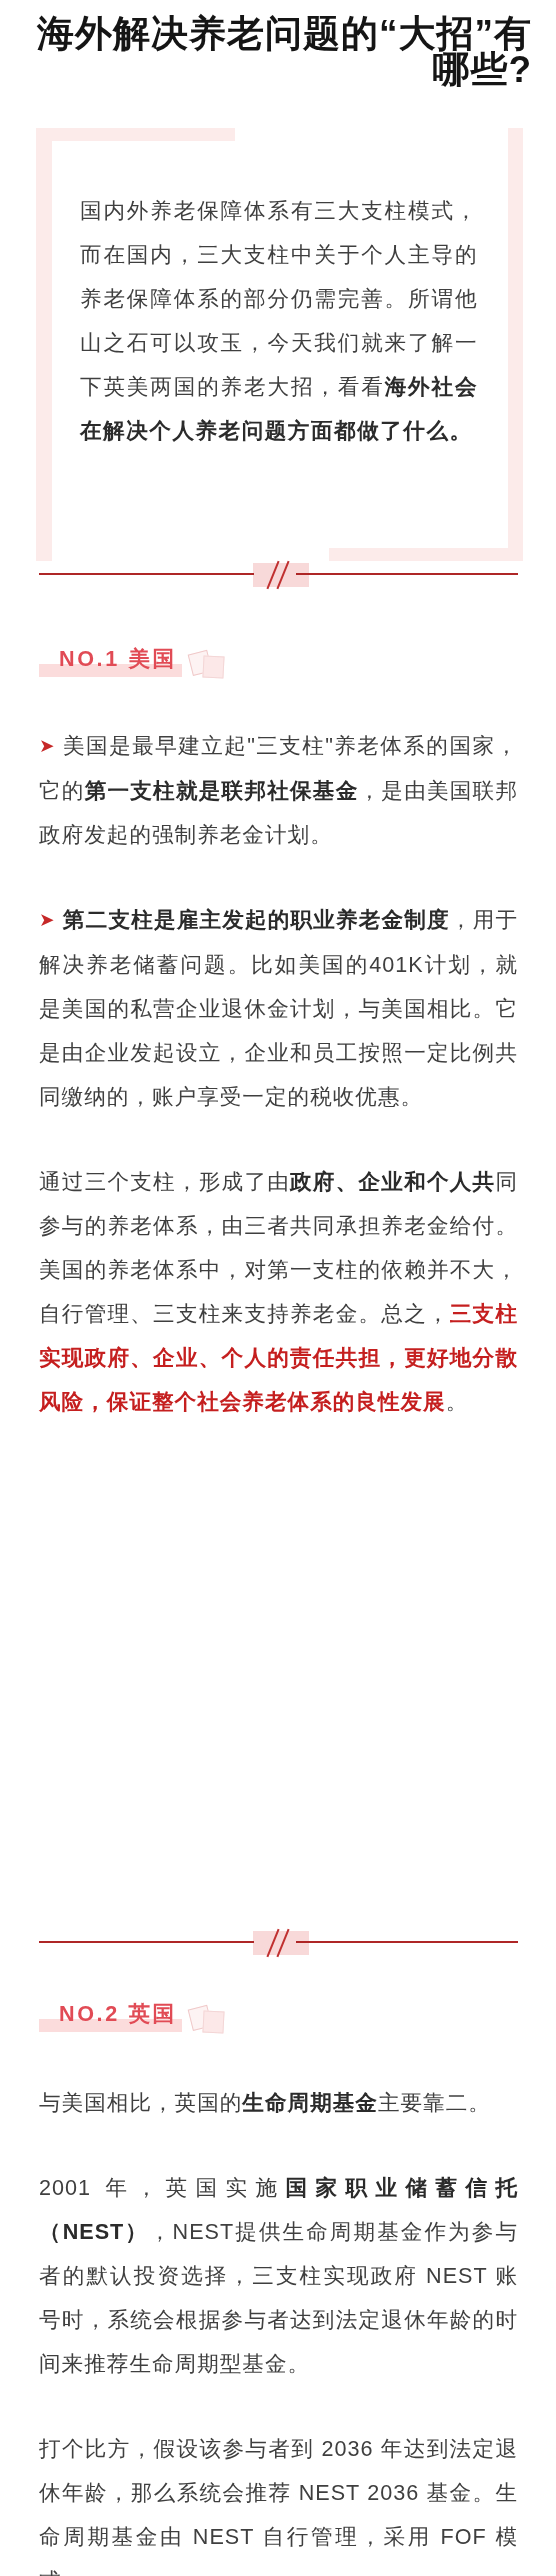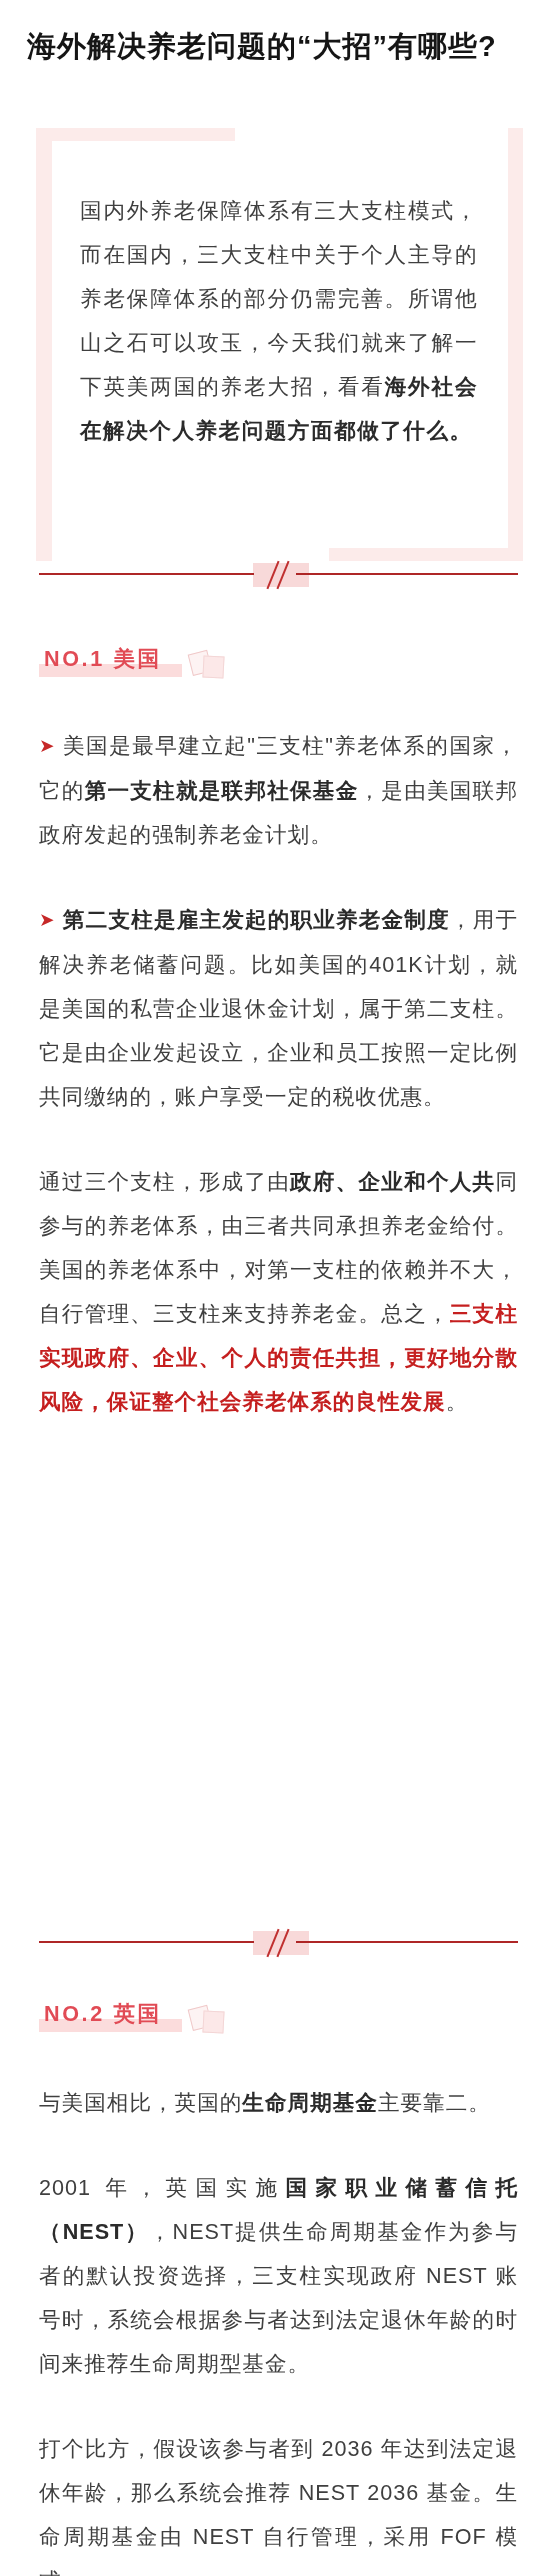--- a/index.html
+++ b/index.html
@@ -5,22 +5,22 @@
   :root{
     --c-body:#3f3f3f; --c-bold:#2b2b2b; --c-redtext:#c51f1f;
     --c-accent:#e14b55; --c-pill:#fbdcdc; --c-boxpink:#fcebea;
     --c-line:#ae2626; --c-slash:#c03030; --c-rect:#f8d9d9; --c-title:#151515;
   }
   *{margin:0;padding:0;box-sizing:border-box;}
   html,body{background:#ffffff;}
   body{font-family:"Liberation Sans","DejaVu Sans",sans-serif;}
   .page{position:relative;width:556px;height:3653px;background:#ffffff;overflow:hidden;}
 
-  .title{position:absolute;top:28px;left:27px;width:505px;
-    font-size:29px;line-height:36px;font-weight:bold;color:var(--c-title);letter-spacing:1px;}
+  .title{position:absolute;top:16px;left:27px;width:505px;
+    font-size:37px;line-height:36px;font-weight:bold;color:var(--c-title);letter-spacing:1px;text-align:right;}
 
   
   .deco-box{position:absolute;left:36px;width:487px;}
   .deco-box .bar{position:absolute;background:var(--c-boxpink);}
   .bar-left{left:0;top:0;width:15.5px;height:100%;}
   .bar-right{right:0;top:0;width:15.5px;height:100%;}
   .bar-top{left:14.4px;top:0;width:185px;height:13px;}
   .bar-bottom{right:14.4px;bottom:0;width:180px;height:13.4px;}
   .box-text{position:absolute;left:44px;top:61px;width:398px;
     font-size:21.6px;line-height:44px;letter-spacing:1.5px;color:var(--c-body);text-align:justify;}
@@ -33,21 +33,21 @@
   .dv-line.r{left:296px;width:222px;}
   .dv-rect{position:absolute;left:253px;top:4.1px;width:56px;height:24px;background:var(--c-rect);}
   .dv-slash{position:absolute;top:0.5px;width:2.1px;height:30px;background:var(--c-slash);transform:rotate(22deg);}
   .dv-slash.s1{left:272px;} .dv-slash.s2{left:282px;}
   #divider-1{top:559px;} #divider-2{top:1927px;}
 
   
   .sec-header{position:absolute;left:0;width:556px;height:41px;}
   #header-no1{top:647px;} #header-no2{top:2002px;text-align:right;}
   .hl-rect{position:absolute;left:39px;top:17px;width:143px;height:13.4px;background:var(--c-pill);}
-  .hl-text{position:absolute;left:44px;top:0;font-size:21.6px;line-height:24px;font-weight:bold;
+  .hl-text{position:absolute;left:59px;top:0;font-size:21.6px;line-height:24px;font-weight:bold;
     color:var(--c-accent);letter-spacing:2.6px;}
   .page-icon{position:absolute;left:190px;top:3.1px;width:41px;height:31px;}
   .page-icon .sq{position:absolute;}
   .page-icon .sq1{left:0;top:2.1px;width:19.6px;height:21.6px;background:#fdf3f3;border:1px solid #f0c9c9;transform:rotate(-14deg);}
   .page-icon .sq2{left:13.4px;top:6.2px;width:20.6px;height:21.6px;background:#fce8e8;border:1px solid #f3d6d6;transform:rotate(3deg);}
 
   
   .body-col{position:absolute;left:39px;width:479px;}
   #body-no1{top:724px;} #body-no2{top:2081px;}
   .para{font-size:21.6px;line-height:44px;letter-spacing:1px;color:var(--c-body);
@@ -84,21 +84,21 @@
     <span class="hl-rect"></span>
     <span class="hl-text">NO.1 美国</span>
     <span class="page-icon">
       <span class="sq sq1"></span>
       <span class="sq sq2"></span>
     </span>
   </div>
 
   <div class="body-col" id="body-no1">
       <p class="para"><span class="arrow">➤</span><span class="seg-r">美国是最早建立起"三支柱"养老体系的国家，它的</span><span class="seg-b">第一支柱就是联邦社保基金</span><span class="seg-r">，是由美国联邦政府发起的强制养老金计划。</span></p>
-      <p class="para"><span class="arrow">➤</span><span class="seg-b">第二支柱是雇主发起的职业养老金制度</span><span class="seg-r">，用于解决养老储蓄问题。比如美国的401K计划，就是美国的私营企业退休金计划，属于第二支柱。它是由企业发起设立，企业和员工按照一定比例共同缴纳的，账户享受一定的税收优惠。</span></p>
+      <p class="para"><span class="arrow">➤</span><span class="seg-b">第二支柱是雇主发起的职业养老金制度</span><span class="seg-r">，用于解决养老储蓄问题。比如美国的401K计划，就是美国的私营企业退休金计划，与美国相比。它是由企业发起设立，企业和员工按照一定比例共同缴纳的，账户享受一定的税收优惠。</span></p>
       <p class="para"><span class="seg-r">通过三个支柱，形成了由</span><span class="seg-b">政府、企业和个人共</span><span class="seg-r">同参与的养老体系，由三者共同承担养老金给付。美国的养老体系中，对第一支柱的依赖并不大，自行管理、三支柱来支持养老金。总之，</span><span class="seg-rb">三支柱实现政府、企业、个人的责任共担，更好地分散风险，保证整个社会养老体系的良性发展</span><span class="seg-r">。</span></p>
     </div>
 
   <div class="divider" id="divider-2">
     <span class="dv-rect"></span>
     <span class="dv-line l"></span>
     <span class="dv-line r"></span>
     <span class="dv-slash s1"></span>
     <span class="dv-slash s2"></span>
   </div>

